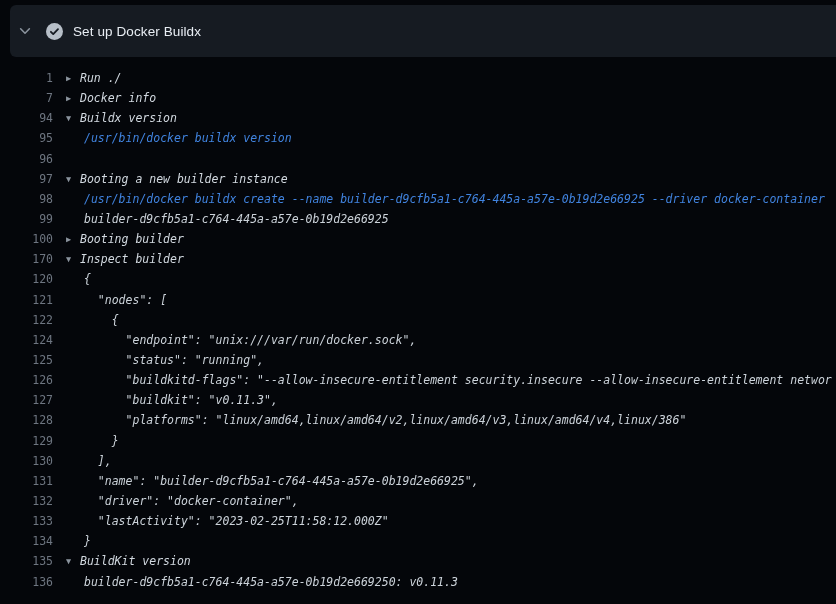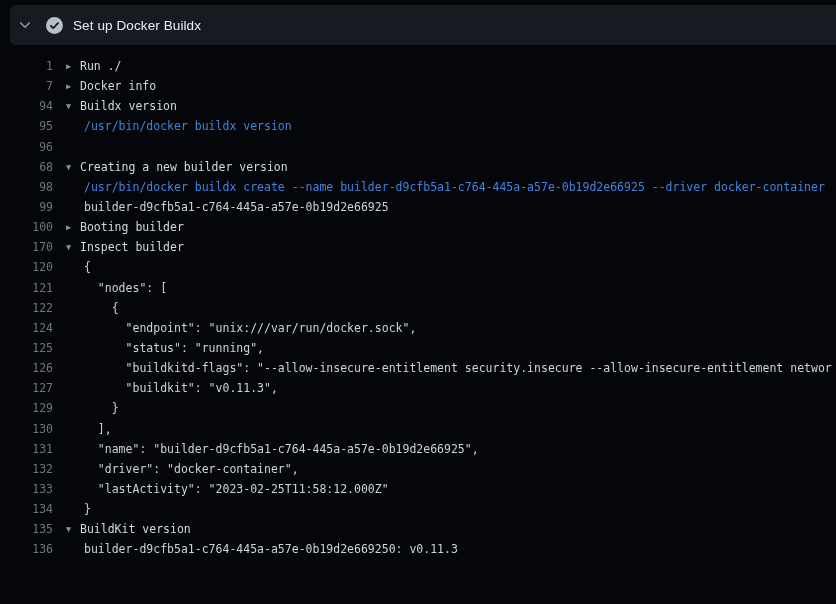--- a/index.html
+++ b/index.html
@@ -18,21 +18,21 @@
   html,body{margin:0;padding:0;background:var(--page-bg);}
   .viewport{
     position:relative;
     width:836px;height:604px;
     overflow:hidden;
     background:var(--page-bg);
     font-family:"Liberation Sans",sans-serif;
   }
   .step-header{
     margin:5px 0 0 10px;
-    height:40px;
+    height:52px;
     width:826px;
     background:var(--header-bg);
     border-radius:6px 0 0 6px;
     display:flex;
     align-items:center;
     padding-left:6px;
     cursor:pointer;
   }
   .chev{width:18px;height:14px;display:flex;align-items:center;justify-content:center;}
   .check{margin-left:12px;width:17px;height:17px;display:flex;align-items:center;justify-content:center;}
@@ -66,21 +66,21 @@
   .row.group-collapsed .body{margin-left:13px;cursor:pointer;}
   .row.output .body,
   .row.command .body{margin-left:31px;}
   .arrow{
     display:inline-block;
     width:14px;
     font-size:8.5px;
     color:var(--icon-gray);
     transform:translateY(-1px);
   }
-  .txt{color:var(--log-text);}
+  .txt{color:var(--log-text);font-style:italic;}
   .row.group-expanded .txt,
   .row.group-collapsed .txt{color:var(--group-text);}
   .row.command .txt{color:var(--command-text);}
 </style>
 </head>
 <body>
 
 <div class="viewport">
 
   <header class="step-header">
@@ -117,22 +117,22 @@
   <div class="row command">
     <span class="num">95</span>
     <span class="body"><span class="txt">/usr/bin/docker buildx version</span></span>
   </div>
 
   <div class="row output">
     <span class="num">96</span>
   </div>
 
   <div class="row group-expanded">
-    <span class="num">68</span>
-    <span class="body"><span class="arrow">▼</span><span class="txt">Creating a new builder version</span></span>
+    <span class="num">97</span>
+    <span class="body"><span class="arrow">▼</span><span class="txt">Booting a new builder instance</span></span>
   </div>
 
   <div class="row command">
     <span class="num">98</span>
     <span class="body"><span class="txt">/usr/bin/docker buildx create --name builder-d9cfb5a1-c764-445a-a57e-0b19d2e66925 --driver docker-container</span></span>
   </div>
 
   <div class="row output">
     <span class="num">99</span>
     <span class="body"><span class="txt">builder-d9cfb5a1-c764-445a-a57e-0b19d2e66925</span></span>
@@ -177,20 +177,24 @@
   <div class="row output">
     <span class="num">126</span>
     <span class="body"><span class="txt">      "buildkitd-flags": "--allow-insecure-entitlement security.insecure --allow-insecure-entitlement networ</span></span>
   </div>
 
   <div class="row output">
     <span class="num">127</span>
     <span class="body"><span class="txt">      "buildkit": "v0.11.3",</span></span>
   </div>
 
+  <div class="row output">
+    <span class="num">128</span>
+    <span class="body"><span class="txt">      "platforms": "linux/amd64,linux/amd64/v2,linux/amd64/v3,linux/amd64/v4,linux/386"</span></span>
+  </div>
 
   <div class="row output">
     <span class="num">129</span>
     <span class="body"><span class="txt">    }</span></span>
   </div>
 
   <div class="row output">
     <span class="num">130</span>
     <span class="body"><span class="txt">  ],</span></span>
   </div>

